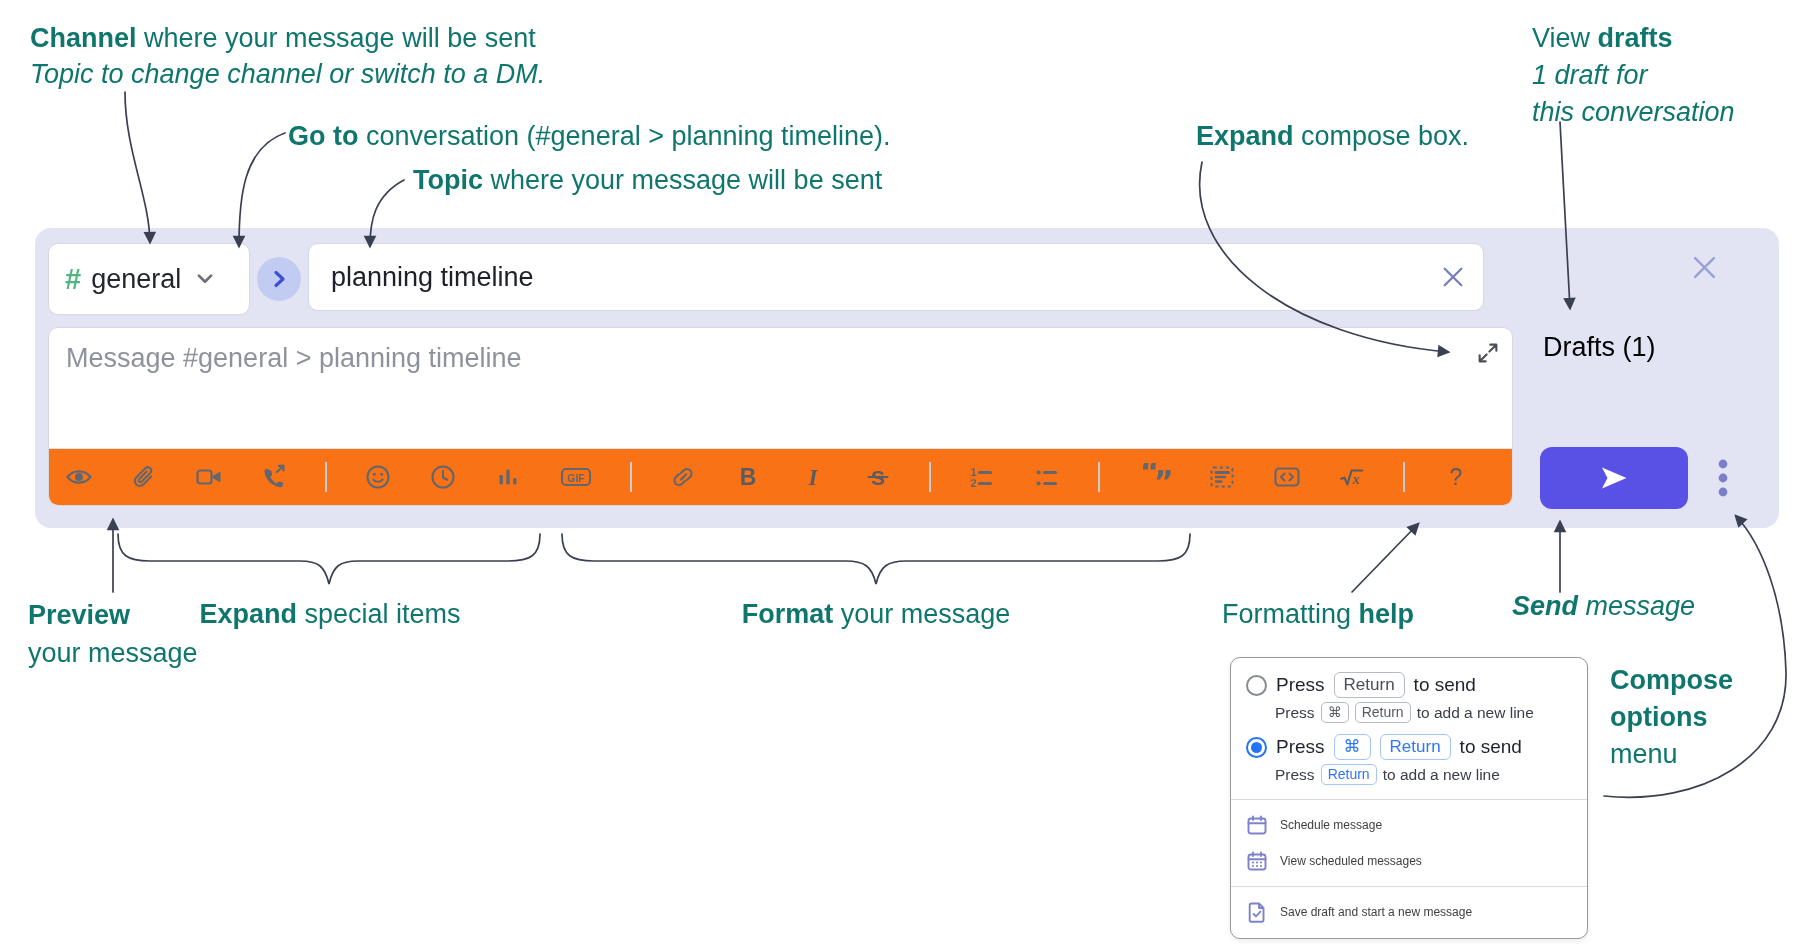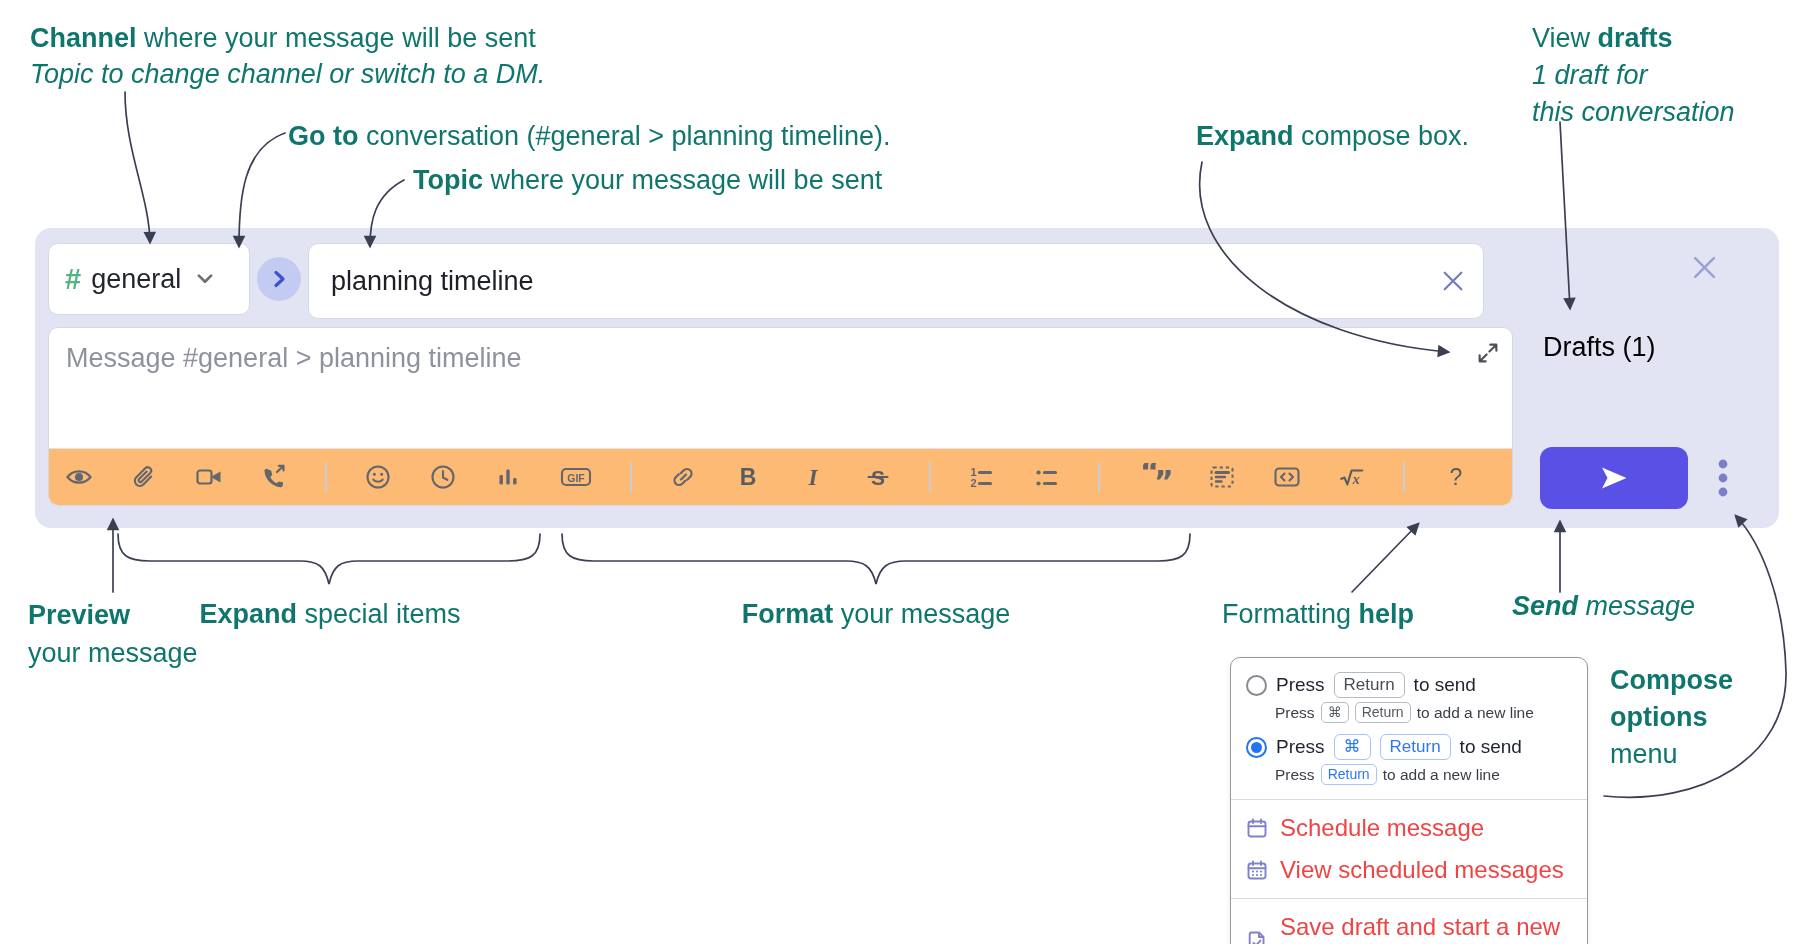--- a/index.html
+++ b/index.html
@@ -12,31 +12,31 @@
   .ctr{text-align:center;}
   
   #composer{position:absolute;left:35px;top:228px;width:1744px;height:300px;
             background:#e2e4f3;border-radius:16px;}
   .white-box{background:#fff;border:1px solid #d6d8e2;border-radius:10px;position:absolute;box-sizing:border-box;}
   #channel-select{left:13px;top:15px;width:202px;height:72px;display:flex;align-items:center;gap:10px;padding:0 16px;cursor:pointer;}
   #channel-hash{color:#53b483;font-weight:700;font-size:29px;}
   #channel-name{font-size:27px;color:#24262e;}
   #goto-btn{position:absolute;left:222px;top:29px;width:44px;height:44px;border-radius:50%;
             background:#c2ccf2;display:flex;align-items:center;justify-content:center;}
-  #topic-box{left:273px;top:15px;width:1176px;height:76px;display:flex;align-items:center;}
+  #topic-box{left:273px;top:15px;width:1176px;height:68px;display:flex;align-items:center;}
   #topic-input{flex:1;border:none;outline:none;font-size:27px;color:#1d1f29;padding:0 0 0 22px;
                font-family:inherit;background:transparent;}
   #topic-clear{width:40px;height:40px;margin-right:10px;display:flex;align-items:center;justify-content:center;cursor:pointer;}
   #composer-close{position:absolute;left:1650px;top:20px;width:38px;height:38px;display:flex;align-items:center;justify-content:center;cursor:pointer;}
   #message-box{left:13px;top:99px;width:1465px;height:179px;}
   #message-input{position:absolute;left:0;top:0;width:100%;box-sizing:border-box;border:none;outline:none;
                  background:transparent;font-family:inherit;font-size:27px;color:#1d1f29;padding:15px 50px 0 17px;}
   #message-input::placeholder{color:#8e929c;opacity:1;}
   #expand-btn{position:absolute;right:11px;top:12px;cursor:pointer;}
-  #toolbar{position:absolute;left:0;right:0;bottom:0;height:57px;background:#fdba74;border-top:1px solid #e2e4ea;
+  #toolbar{position:absolute;left:0;right:0;bottom:0;height:57px;background:#f97316;border-top:1px solid #e2e4ea;
            border-radius:0 0 9px 9px;display:flex;align-items:center;padding:16px 16px;gap:37px;box-sizing:border-box;}
   .tb{display:flex;align-items:center;justify-content:center;width:28px;height:28px;flex:0 0 auto;cursor:pointer;}
   .tb svg{display:block;}
   .tbsep{width:2px;height:30px;background:#c9ccd4;flex:0 0 auto;}
   #drafts-link{position:absolute;left:1508px;top:104px;font-size:27px;color:#000000;cursor:pointer;}
   #send-btn{position:absolute;left:1505px;top:219px;width:148px;height:62px;background:#5951e6;border:none;
             border-radius:12px;display:flex;align-items:center;justify-content:center;cursor:pointer;}
   #kebab-btn{position:absolute;left:1680px;top:228px;width:16px;height:44px;display:flex;align-items:center;justify-content:center;cursor:pointer;}
   
   #options-menu{position:absolute;left:1230px;top:657px;width:358px;box-sizing:border-box;background:#fff;
@@ -46,21 +46,21 @@
   .radio{width:17px;height:17px;border-radius:50%;border:2px solid #868b93;background:#fff;flex:0 0 auto;}
   .radio.sel{border-color:#2374f2;position:relative;}
   .radio.sel::after{content:"";position:absolute;inset:3px;border-radius:50%;background:#2374f2;}
   .kc{display:inline-block;border:1px solid #b6bac1;border-radius:6px;padding:0 9px;background:#fff;
       font-size:17px;line-height:24px;color:#4a4e57;}
   .kc.blue{color:#2e77f2;border-color:#a5c4f8;}
   .kcs{display:inline-block;border:1px solid #b6bac1;border-radius:5px;padding:0 6px;background:#fff;
       font-size:14px;line-height:19px;color:#565b63;}
   .kcs.blue{color:#2e77f2;border-color:#a5c4f8;}
   .mdiv{height:1px;background:#d8dadf;margin:7px 0;}
-  .mitem{display:flex;align-items:center;gap:12px;padding:7px 15px;font-size:24px;color:#ef4444;cursor:pointer;}
+  .mitem{display:flex;align-items:center;gap:12px;padding:7px 15px;font-size:12px;color:#404040;cursor:pointer;}
   .mitem svg{flex:0 0 auto;}
   
   #connectors{position:absolute;left:0;top:0;pointer-events:none;z-index:6;}
 </style>
 </head>
 <body>
 
 <div class="ann" style="left:30px;top:20px;">
   <div><b>Channel</b><span> where your message will be sent</span></div>
   <div class="it">Topic to change channel or switch to a DM.</div>

